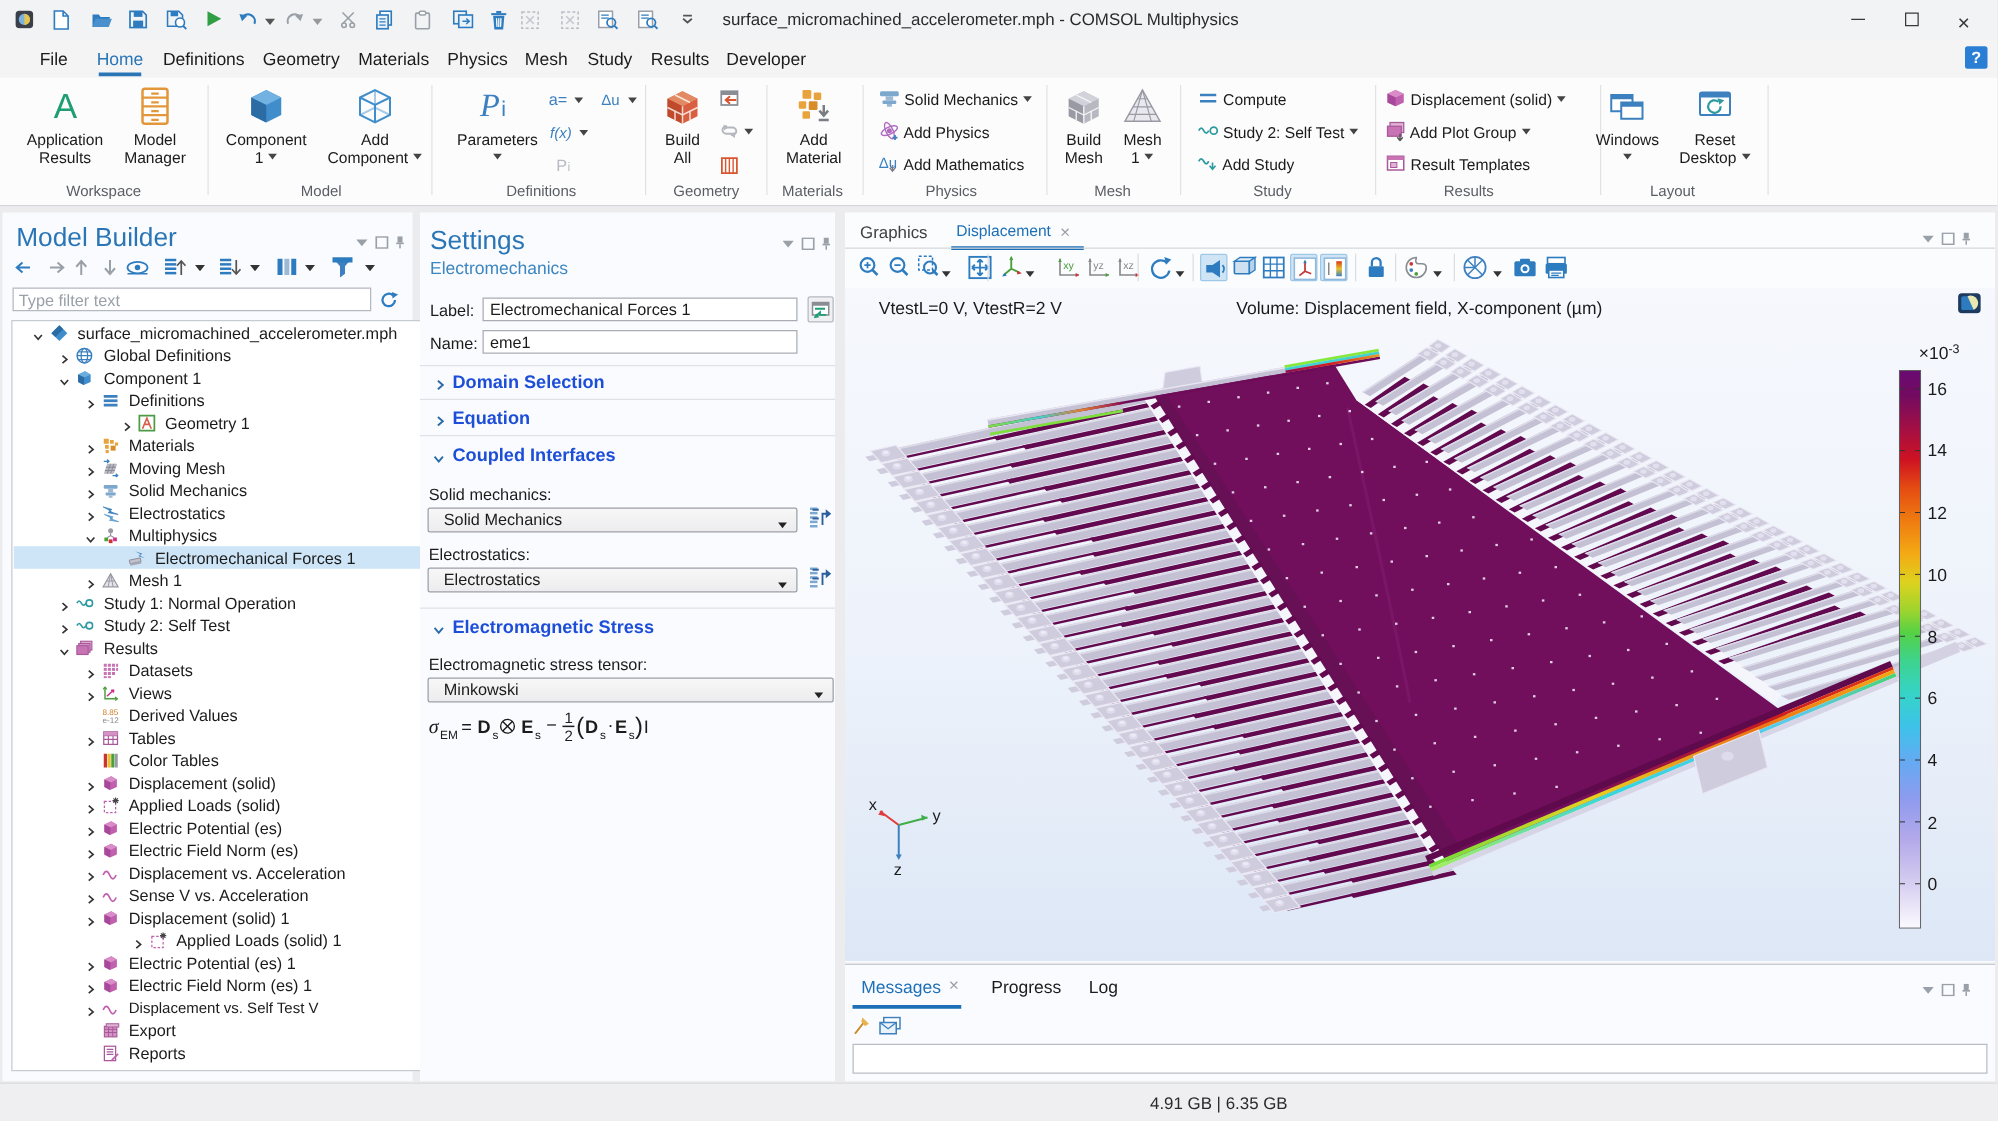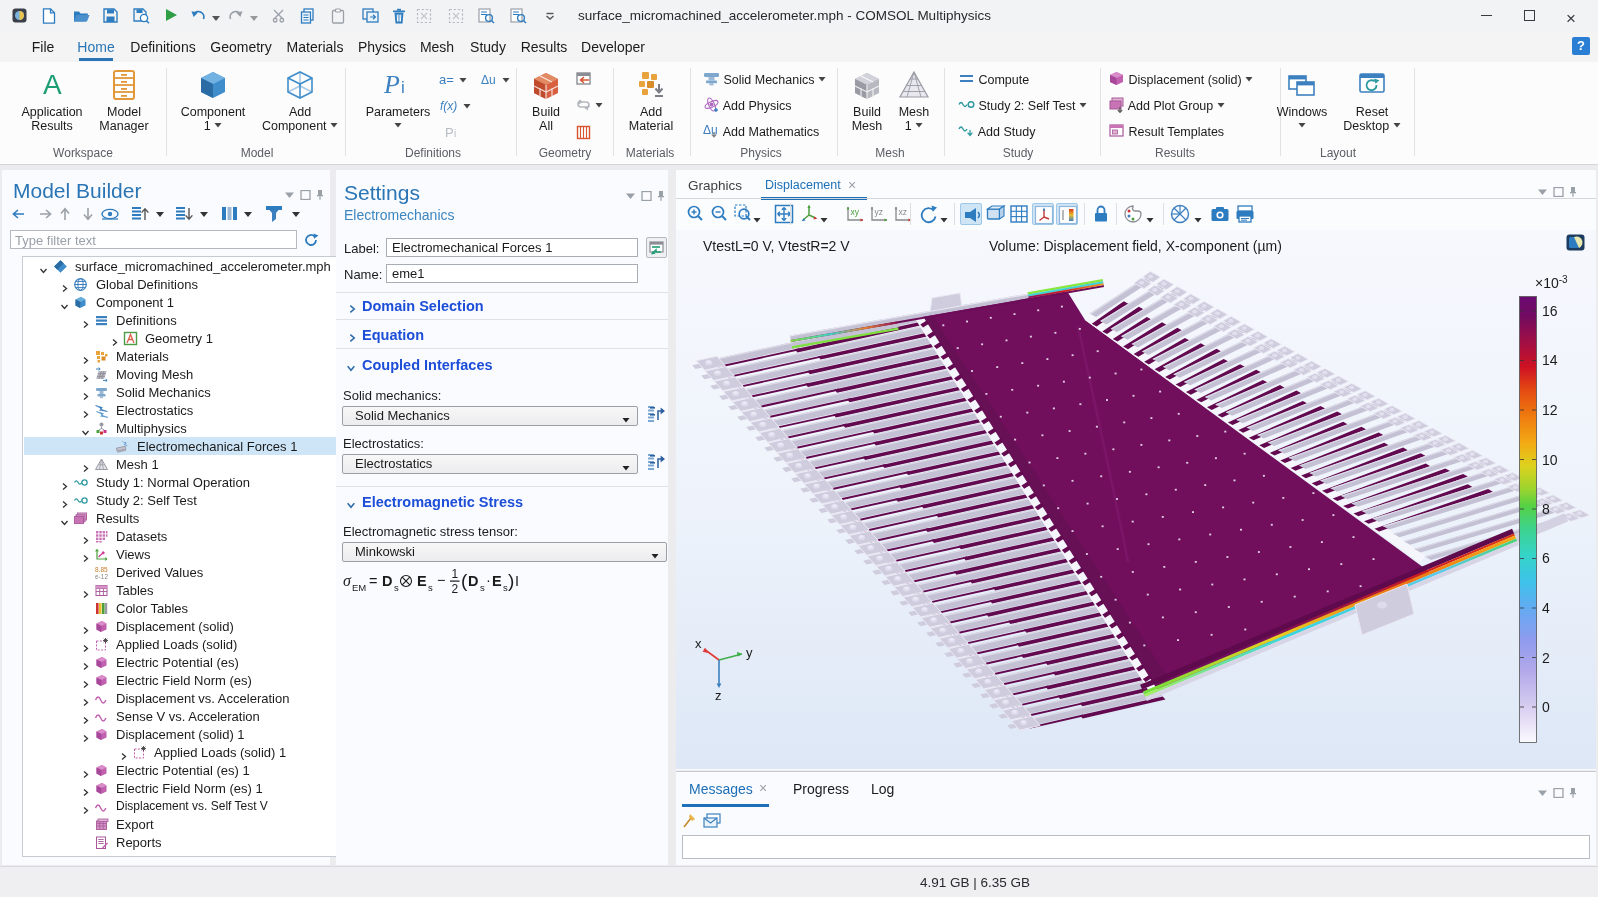--- a/index.html
+++ b/index.html
@@ -463,21 +463,21 @@
         </g>
         <polygon points="282,8 290,8 286,13" fill="#333"></polygon>
       </svg></div>
     <div class="abs" style="left:8px;top:60px;width:287px;height:19px;background:#fff;border:1px solid #b4b8c0">
       <span style="position:absolute;left:4px;top:2px;font-size:13px;color:#9aa0a8">Type filter text</span>
     </div>
     <div class="abs" style="left:301px;top:62px"><svg width="16" height="16" viewBox="0 0 16 16">
         <path d="M13 8 a5 5 0 1 1 -1.6 -3.7" fill="none" stroke="#2e7cc0" stroke-width="1.8"></path>
         <polygon points="10.5,1.5 15.5,3.5 11,6.8" fill="#2e7cc0"></polygon>
       </svg></div>
-    <div class="tbox" style="left:20px;top:86px;width:352px;height:601px">
+    <div class="tbox" style="left:7px;top:86px;width:352px;height:601px">
       <div style="position:absolute;left:1px;right:1px;top:0px;height:18px;">
         <span style="position:absolute;left:15px;top:4px"><svg width="9" height="9" viewBox="0 0 9 9">
             <polyline points="1.5,3 4.5,6.5 7.5,3" fill="none" stroke="#333" stroke-width="1.3"></polyline>
           </svg></span>
         <span style="position:absolute;left:29px;top:1.5px"><svg width="15" height="15" viewBox="0 0 15 15">
             <g transform="rotate(45 7.5 7.5)">
               <rect x="3" y="3" width="9" height="9" fill="#3f8ecb"></rect>
               <rect x="3" y="3" width="4.5" height="9" fill="#2a6ca3"></rect>
             </g>
           </svg></span>

